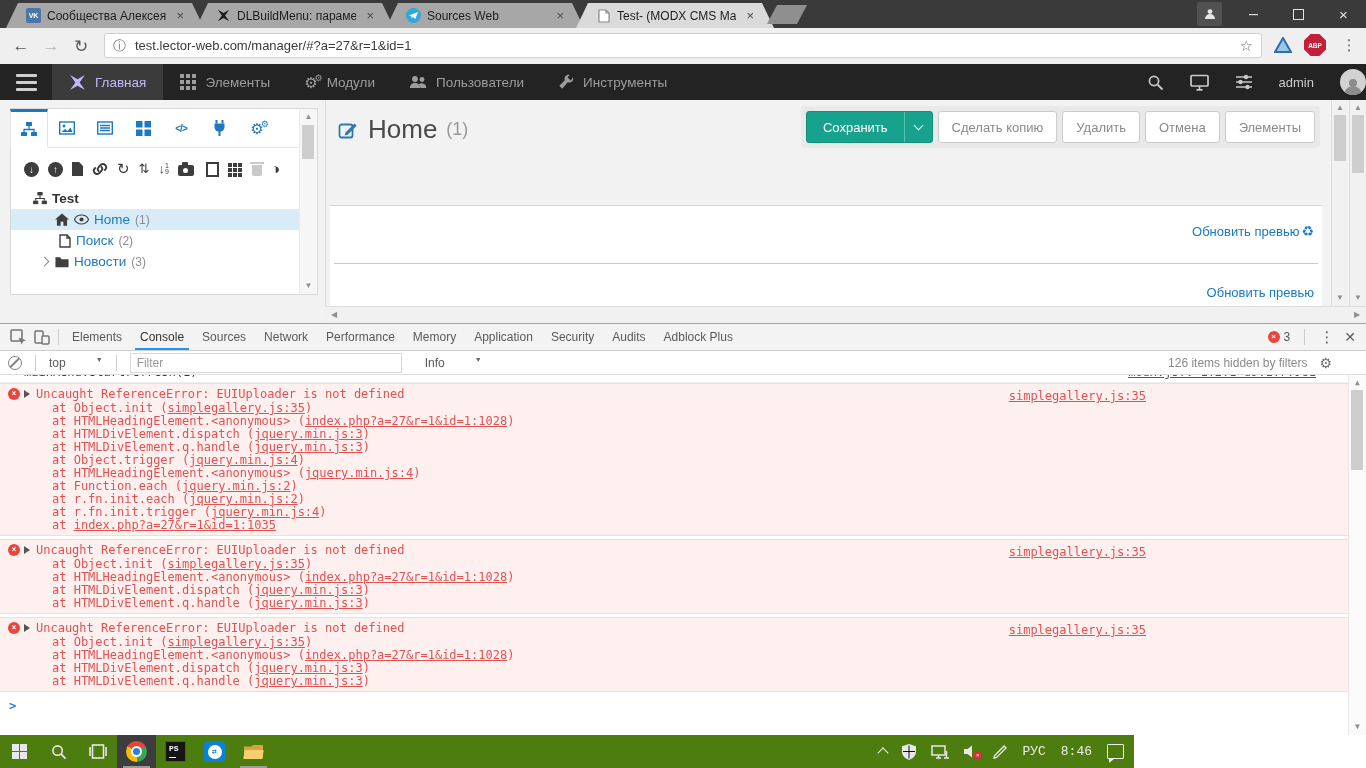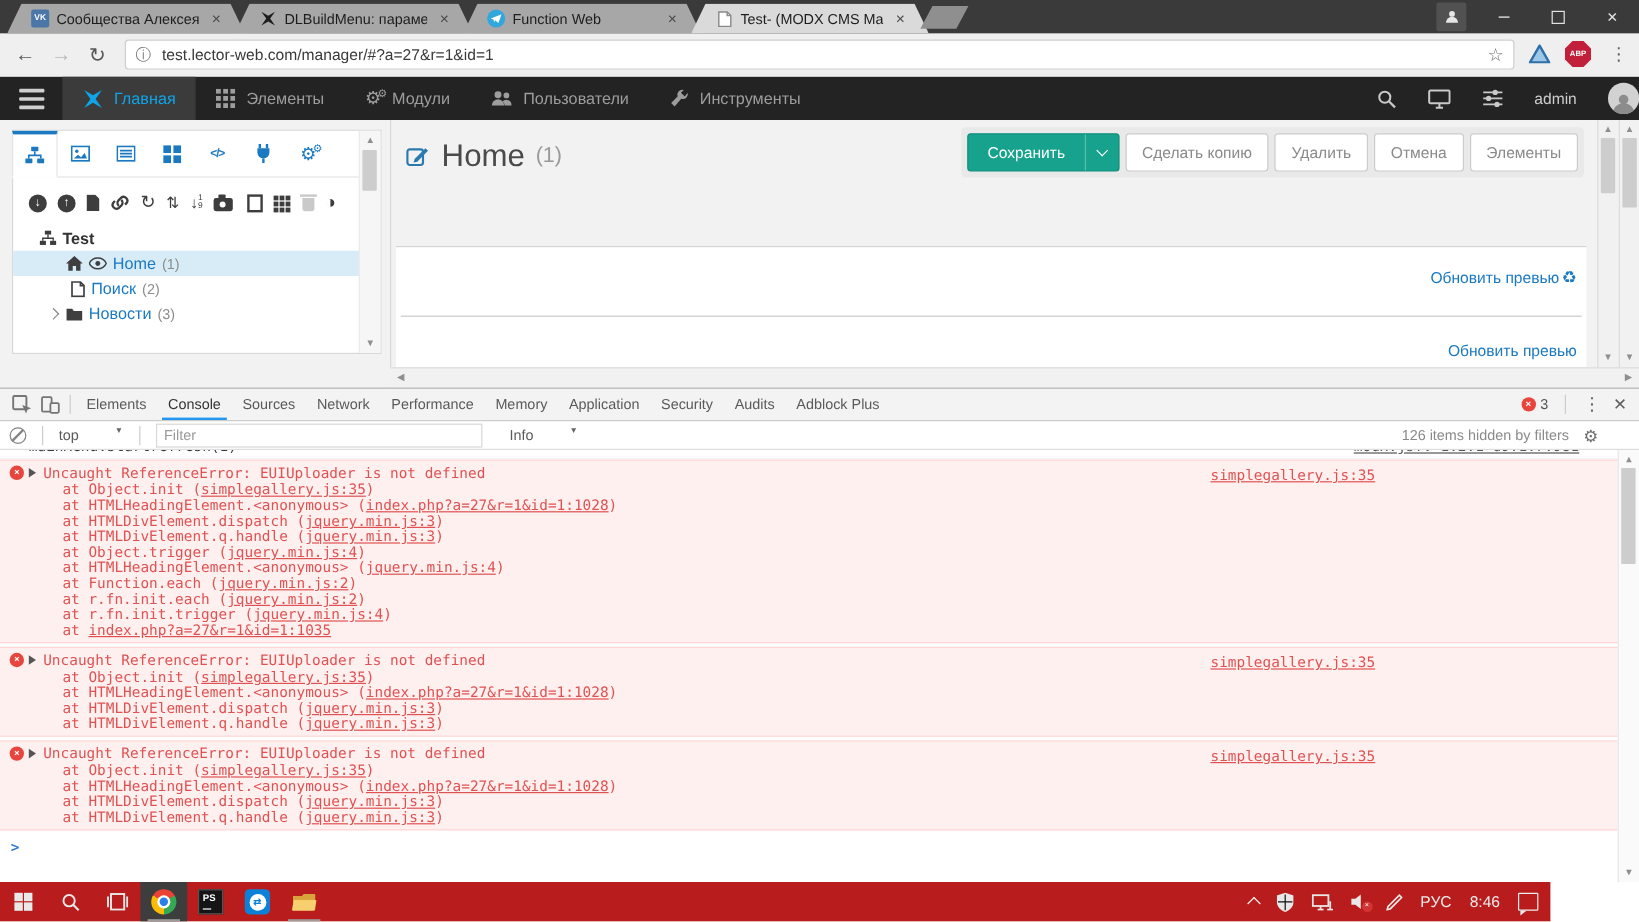--- a/index.html
+++ b/index.html
@@ -40,21 +40,21 @@
   .ext-abp{left:1304px;background:#c21f3a;clip-path:polygon(30% 0,70% 0,100% 30%,100% 70%,70% 100%,30% 100%,0 70%,0 30%);
     color:#fff;font-size:6.5px;font-weight:bold;}
   .ab-menu{position:absolute;left:1338px;top:6px;width:22px;height:22px;color:#5f5f5f;font-size:15px;
     display:flex;align-items:center;justify-content:center;}
 
   
   #modxnav{position:absolute;left:0;top:64px;width:1366px;height:36px;background:#232323;display:flex;align-items:stretch;}
   .mn-burger{width:52px;display:flex;flex-direction:column;justify-content:center;align-items:center;gap:4px;}
   .mn-burger i{display:block;width:21px;height:3px;background:#cfcfcf;border-radius:1px;}
   .mn-item{display:flex;align-items:center;gap:9px;padding:0 17px;color:#9d9d9d;font-size:13.5px;}
-  .mn-item.active{background:#3b3b3b;color:#0ea5e9;}
+  .mn-item.active{background:#3b3b3b;color:#c4b5fd;}
   .mn-right{margin-left:auto;display:flex;align-items:center;gap:26px;color:#c9c9c9;}
   .mn-user{font-size:13px;color:#cccccc;}
   .mn-avatar{width:26px;height:26px;border-radius:50%;background:#d2d2d2;overflow:hidden;display:flex;align-items:flex-end;justify-content:center;}
 
   
   #workspace{position:absolute;left:0;top:100px;width:1366px;height:223px;background:#f2f2f2;}
   .vline{position:absolute;left:325px;top:0;height:206px;border-left:1px solid #d9d9d9;}
 
   
   .tree-panel{position:absolute;left:10px;top:8px;width:308px;height:187px;background:#fff;border:1px solid #d9d9d9;box-sizing:border-box;}
@@ -157,21 +157,21 @@
   .ehdr{position:relative;padding-left:36px;line-height:15px;}
   .ehdr .eicon{position:absolute;left:8px;top:1px;}
   .disc{position:absolute;left:24px;top:3px;width:0;height:0;border-left:6px solid #555;border-top:4px solid transparent;border-bottom:4px solid transparent;}
   .stack{padding-left:52px;line-height:13px;}
   .lnk{text-decoration:underline;}
   .cerr .src{color:#e05252;top:2px;}
   .cprompt{padding:4px 9px;color:#2f7bd9;font-weight:bold;}
   .cscroll{position:absolute;right:0;top:0;bottom:0;width:17px;background:#fafafa;border-left:1px solid #e7e7e7;}
 
   
-  #taskbar{position:absolute;left:0;top:735px;width:1292px;height:33px;background:#b91c1c;display:flex;align-items:stretch;color:#eee;}
+  #taskbar{position:absolute;left:0;top:735px;width:1134px;height:33px;background:#4d7c0f;display:flex;align-items:stretch;color:#eee;font-family:Liberation Mono, monospace;}
   .tb-btn{width:39px;display:flex;align-items:center;justify-content:center;position:relative;}
   .tb-btn.open::after{content:'';position:absolute;left:6px;right:6px;bottom:0;height:2px;background:#9c9c9c;}
   .tb-btn.fg{background:#3d3d3d;}
   .win-logo{width:15px;height:15px;display:grid;grid-template-columns:7px 7px;grid-template-rows:7px 7px;gap:1px;}
   .win-logo i{background:#e8e8e8;}
   .tv-ic{width:21px;height:21px;border-radius:4px;background:#0b82d8;display:flex;align-items:center;justify-content:center;}
   .tv-ic b{width:14px;height:14px;border-radius:50%;background:#fff;color:#0b82d8;font-size:8px;line-height:14px;text-align:center;}
   .ps-ic{width:21px;height:21px;background:#151515;border:1px solid #555;box-sizing:border-box;position:relative;
     color:#fff;font-size:8px;font-weight:bold;text-align:left;padding:2px 0 0 3px;}
   .ps-ic::after{content:'';position:absolute;left:3px;bottom:3px;width:7px;height:1.5px;background:#fff;}
@@ -208,21 +208,21 @@
     </span>
     <span class="ts-title">DLBuildMenu: параметр</span>
     <span class="ts-close">×</span>
   </div>
   <div class="ts-tab" style="left:386px;">
     <span class="fav fav-tg">
       <svg width="9" height="9" viewBox="0 0 10 10">
           <polygon points="0,5 10,1 7,9 4,6.5 3,8.5 2.7,6" fill="#fff"></polygon>
         </svg>
     </span>
-    <span class="ts-title">Function Web</span>
+    <span class="ts-title">Sources Web</span>
     <span class="ts-close">×</span>
   </div>
   <div class="ts-tab active" style="left:576px;">
     <span class="fav">
       <svg width="12" height="14" viewBox="0 0 12 14">
           <path d="M1 1h7l3 3v9H1z" fill="#fff" stroke="#8a8a8a" stroke-width="1.2"></path>
           <path d="M8 1v3h3" fill="none" stroke="#8a8a8a" stroke-width="1.2"></path>
         </svg>
     </span>
     <span class="ts-title">Test- (MODX CMS Manag</span>

